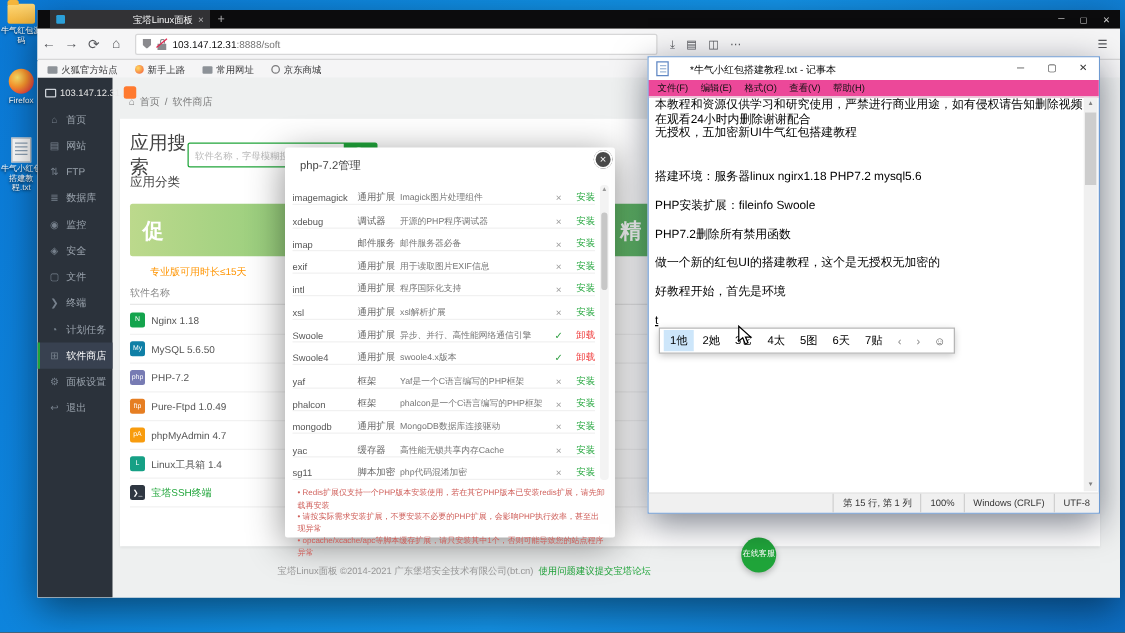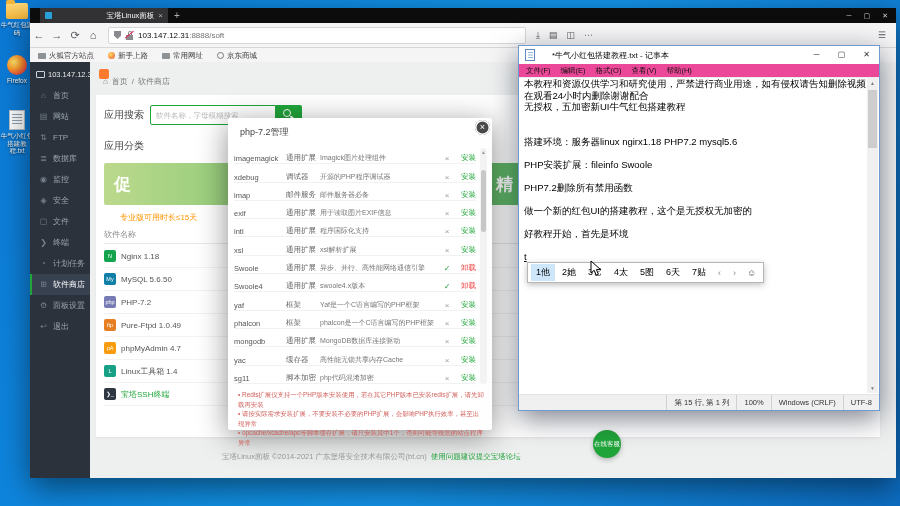--- a/index.html
+++ b/index.html
@@ -51,21 +51,21 @@
   .bt-host{display:flex;align-items:center;gap:3px;padding:7px 4px 6px 6px;color:#e8e8e8;font-size:7.5px;}
   .monitor{width:9px;height:7px;border:1px solid #cfd4da;border-radius:1px;flex:none;}
   .bt-badge{width:10px;height:10px;border-radius:2px;background:#ff7a2f;margin-left:auto;flex:none;}
   .bt-nav-item{display:flex;align-items:center;gap:5px;height:21px;padding-left:9px;font-size:8px;}
   .bt-nav-item .ni{width:9px;font-size:8px;text-align:center;color:#76808c;}
   .bt-nav-item.active{background:#384150;color:#fff;border-left:2px solid #20a53a;padding-left:7px;}
   .bt-content{position:absolute;left:60px;top:0;right:0;bottom:0;}
   .crumb{position:absolute;left:13px;top:14px;font-size:8px;color:#7a7a7a;display:flex;gap:4px;align-items:center;}
   .card{position:absolute;left:6px;top:33px;width:784px;height:342px;background:#fff;box-shadow:0 1px 2px rgba(0,0,0,.06);}
   .srow{position:absolute;left:8px;top:10px;display:flex;align-items:center;}
-  .flabel{font-size:10px;color:#424242;width:46px;}
+  .flabel{font-size:15px;color:#424242;width:46px;}
   .sinput{width:126px;height:20px;border:1px solid #20a53a;border-radius:2px 0 0 2px;font-size:7.5px;padding:0 5px;color:#333;outline:none;}
   .sinput::placeholder{color:#b9b9b9;}
   .sbtn{width:26px;height:20px;background:#20a53a;border:none;border-radius:0 2px 2px 0;position:relative;}
   .mag{position:absolute;left:7px;top:4px;width:8px;height:8px;border:1.4px solid #fff;border-radius:50%;}
   .mag:after{content:"";position:absolute;left:6px;top:7px;width:5px;height:1.6px;background:#fff;transform:rotate(40deg);}
   .catrow{position:absolute;left:8px;top:44px;font-size:10px;color:#424242;}
   .banner{position:absolute;left:8px;top:68px;right:8px;height:42px;border-radius:2px;
     background:linear-gradient(90deg,#bcd98c 0%,#77c46f 30%,#4fae62 70%,#3da258 100%);color:#fff;}
   .banner .b1{position:absolute;left:10px;top:10px;font-size:17px;font-weight:bold;}
   .banner .b2{position:absolute;left:392px;top:10px;font-size:17px;font-weight:bold;}

